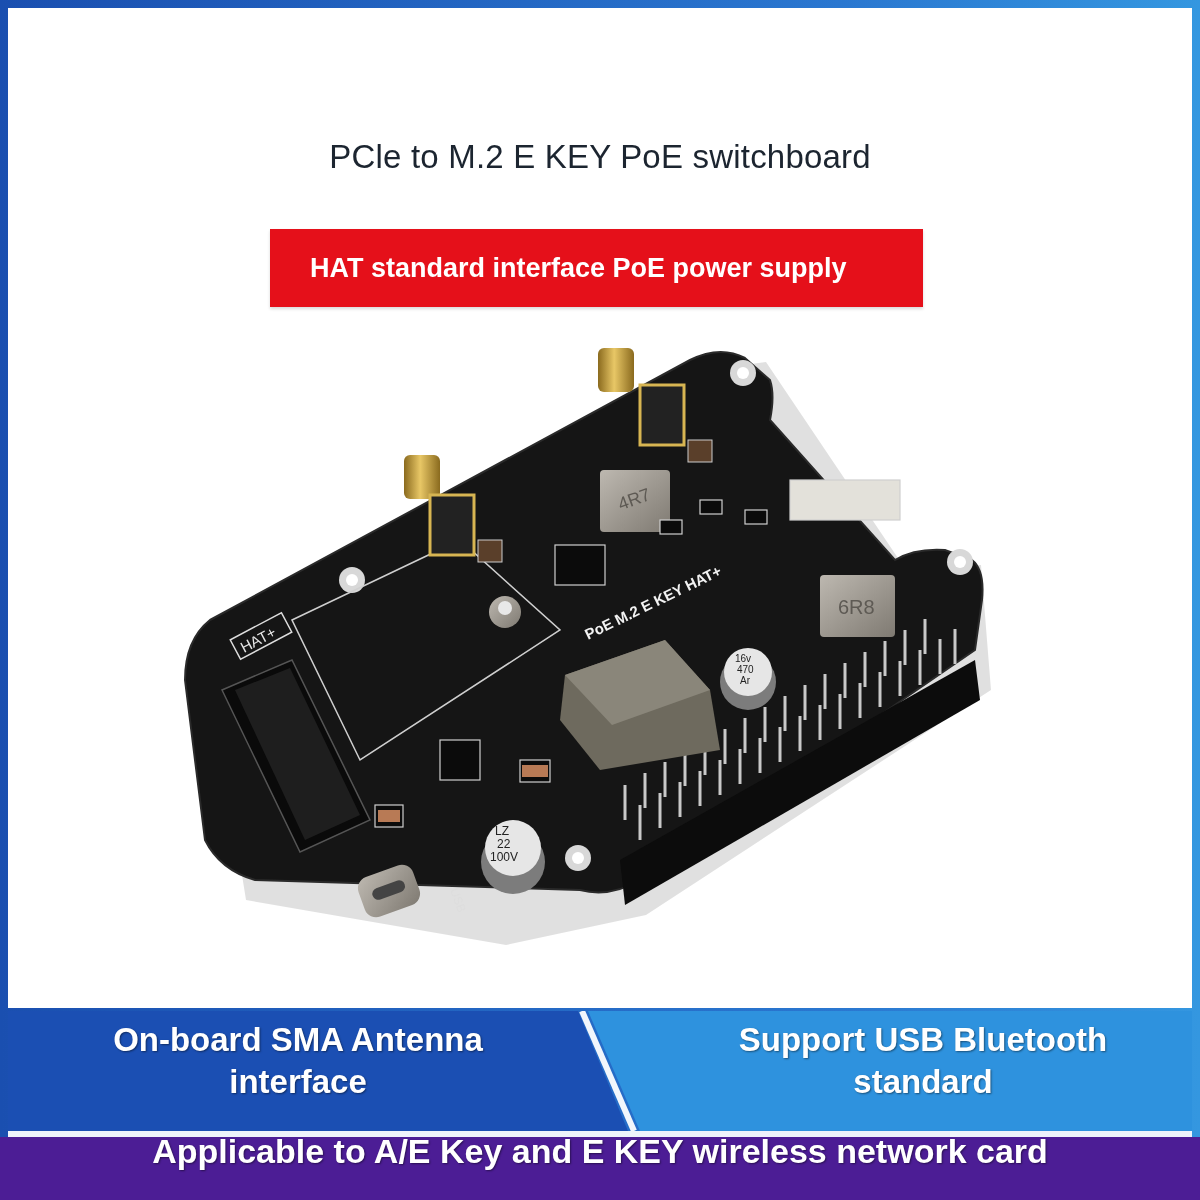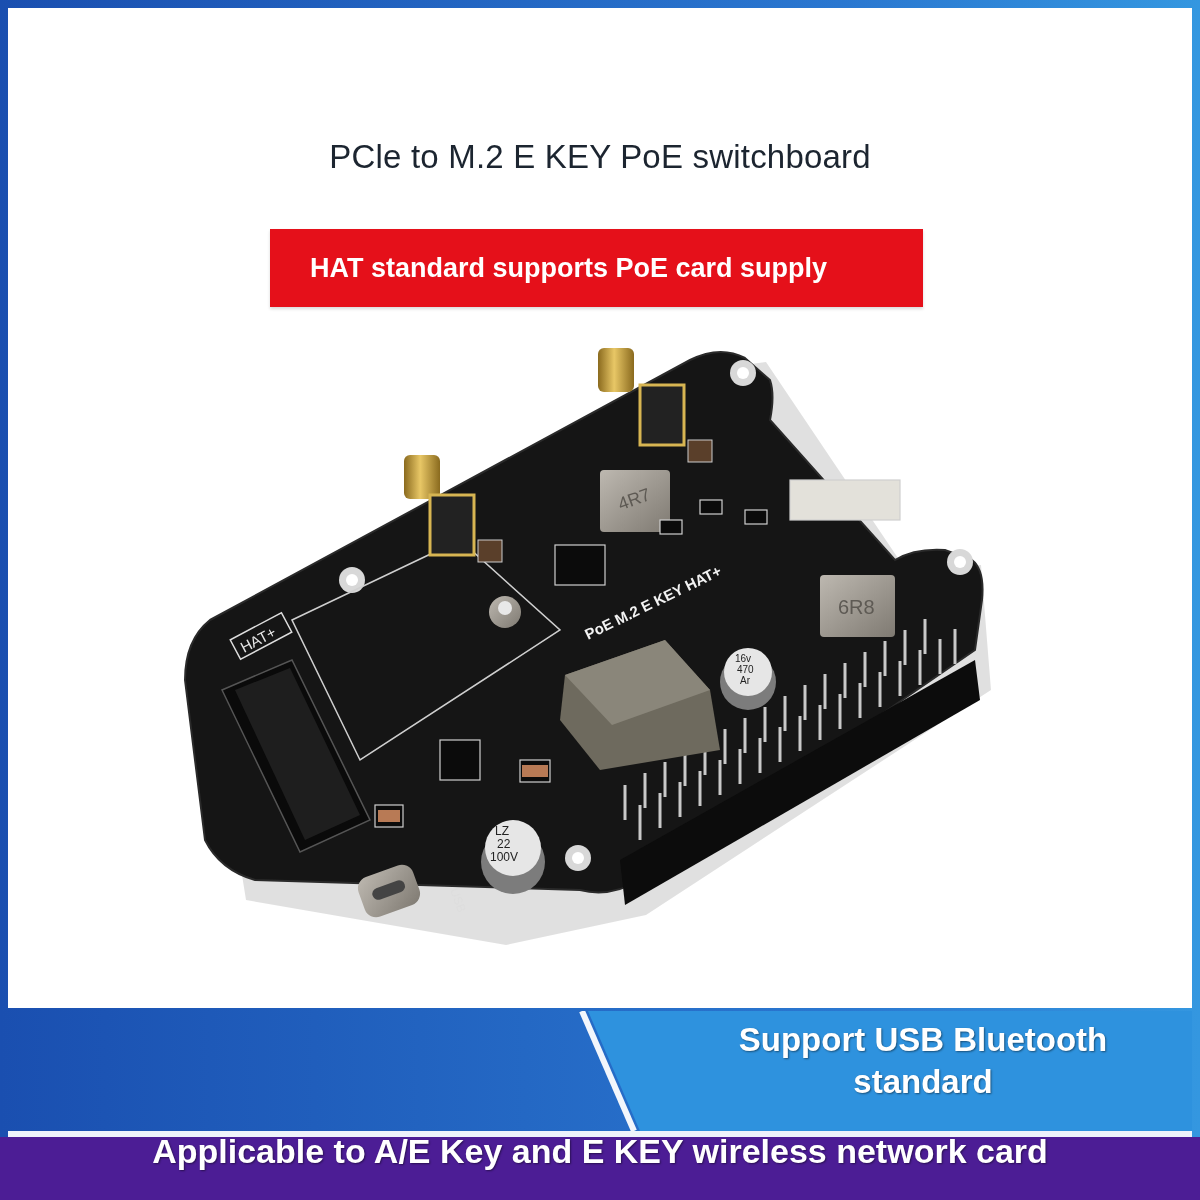--- a/index.html
+++ b/index.html
@@ -65,21 +65,21 @@
   .bottom-banner span { position: relative; top: -2px; }
 </style>
 </head>
 <body>
 
 <div class="frame"></div>
 <div class="canvas"></div>
 
 <div class="title">PCle to M.2 E KEY PoE switchboard</div>
 <div class="red-banner">
-  <span>HAT standard supports PoE card supply</span>
+  <span>HAT standard interface PoE power supply</span>
 </div>
 
 <svg class="board-wrap" viewBox="0 0 1200 1000" width="1200" height="1000">
   <defs>
     <linearGradient id="gold" x1="0" x2="1">
       <stop offset="0" stop-color="#8a6a1e"></stop>
       <stop offset="0.45" stop-color="#e8c766"></stop>
       <stop offset="1" stop-color="#8a6a1e"></stop>
     </linearGradient>
     <linearGradient id="silver" x1="0" x2="1" y1="0" y2="1">
@@ -211,20 +211,23 @@
   </g>
   <g fill="#b87a55">
     <rect x="378" y="810" width="22" height="12"></rect>
     <rect x="522" y="765" width="26" height="12"></rect>
   </g>
 
   <text x="588" y="640" fill="#f2f2f2" font-size="15" font-weight="bold" font-family="Liberation Sans, sans-serif" transform="rotate(-26 588 640)">PoE M.2 E KEY HAT+</text>
 </svg>
 
 <div class="features">
+  <div class="feat-left">
+    <div class="feat-text">On-board SMA Antenna interface</div>
+  </div>
   <div class="feat-right">
     <div class="feat-text">Support USB Bluetooth standard</div>
   </div>
   <svg class="feat-divider" viewBox="0 0 1184 120">
     <line x1="574" y1="0" x2="626" y2="120" stroke="#f2f6fc" stroke-width="6"></line>
   </svg>
 </div>
 
 <div class="white-rule"></div>
 

